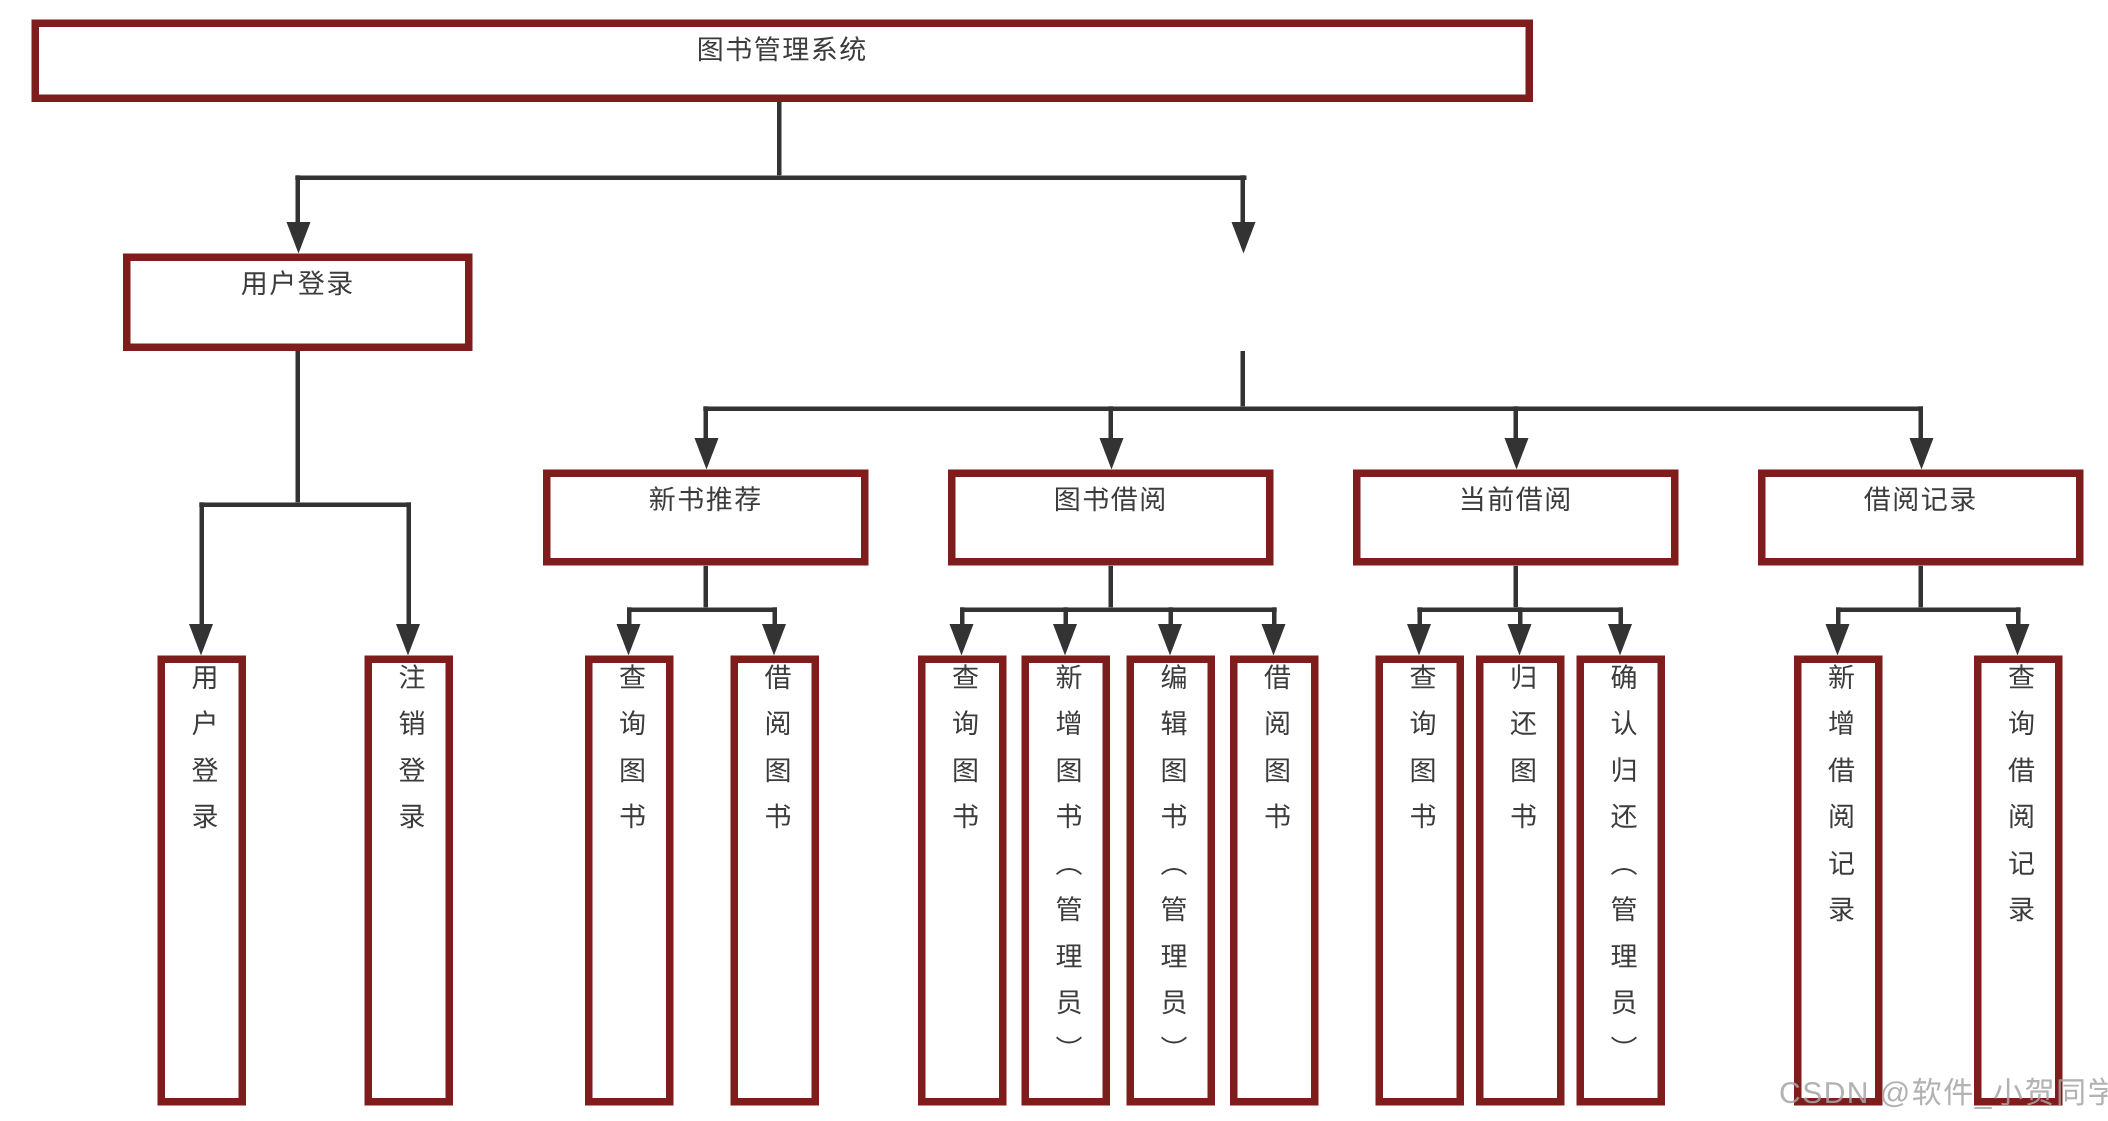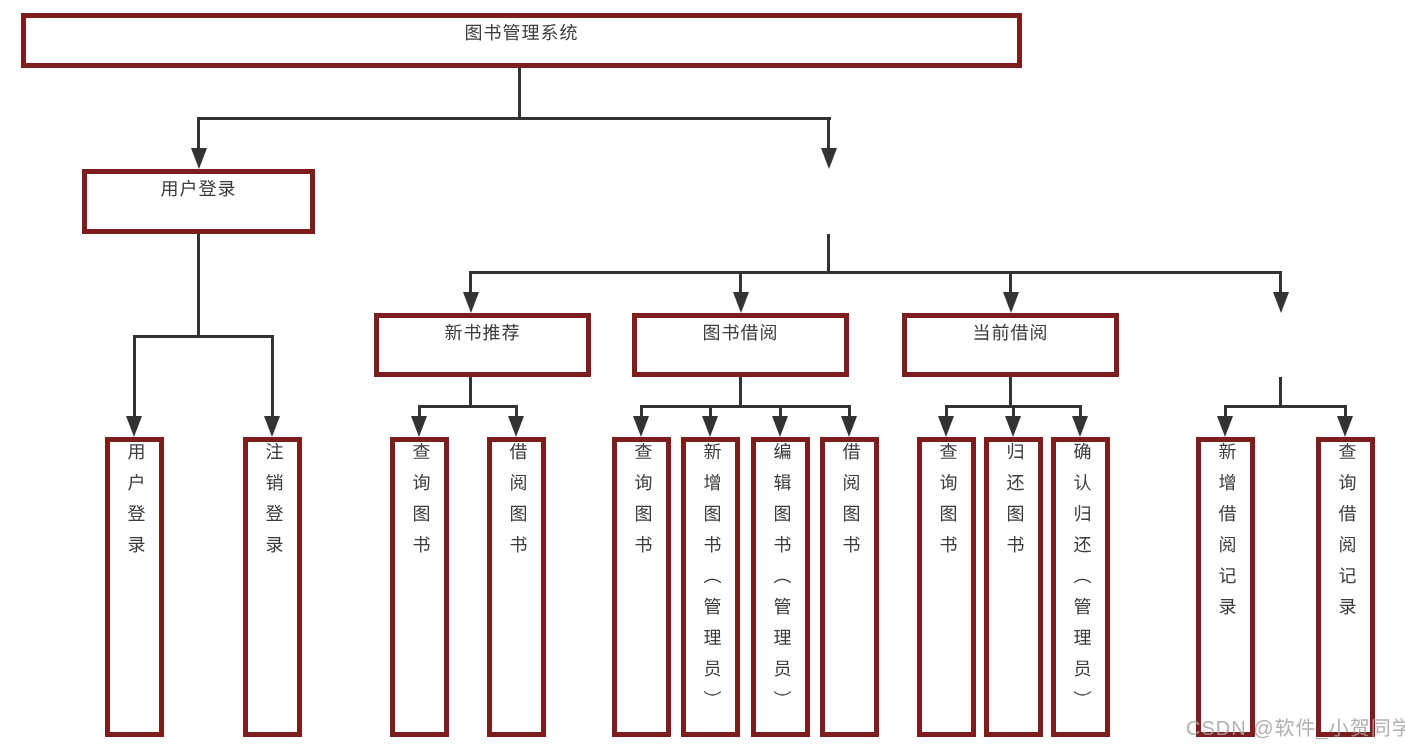--- a/index.html
+++ b/index.html
@@ -121,28 +121,31 @@
   <div class="ar" style="left:1337px; top:416px;"></div>
 
   <div class="box" style="left:21px; top:13px; width:1001px; height:55px;">
     <span>图书管理系统</span>
   </div>
 
   <div class="box" style="left:82px; top:169px; width:233px; height:65px;">
     <span>用户登录</span>
   </div>
 
-  <div class="box" style="left:362px; top:313px; width:217px; height:64px;margin-left:12px;">
+  <div class="box" style="left:362px; top:313px; width:217px; height:64px;">
     <span>新书推荐</span>
   </div>
   <div class="box" style="left:632px; top:313px; width:217px; height:64px;">
     <span>图书借阅</span>
   </div>
   <div class="box" style="left:902px; top:313px; width:217px; height:64px;">
     <span>当前借阅</span>
+  </div>
+  <div class="box" style="left:1172px; top:313px; width:217px; height:64px;">
+    <span>借阅记录</span>
   </div>
 
   <div class="box" style="left:104.5px; top:437px; width:59px; height:300px;">
     <span class="vtext">用户登录</span>
   </div>
   <div class="box" style="left:242.5px; top:437px; width:59px; height:300px;">
     <span class="vtext">注销登录</span>
   </div>
 
   <div class="box" style="left:389.5px; top:437px; width:59px; height:300px;">

